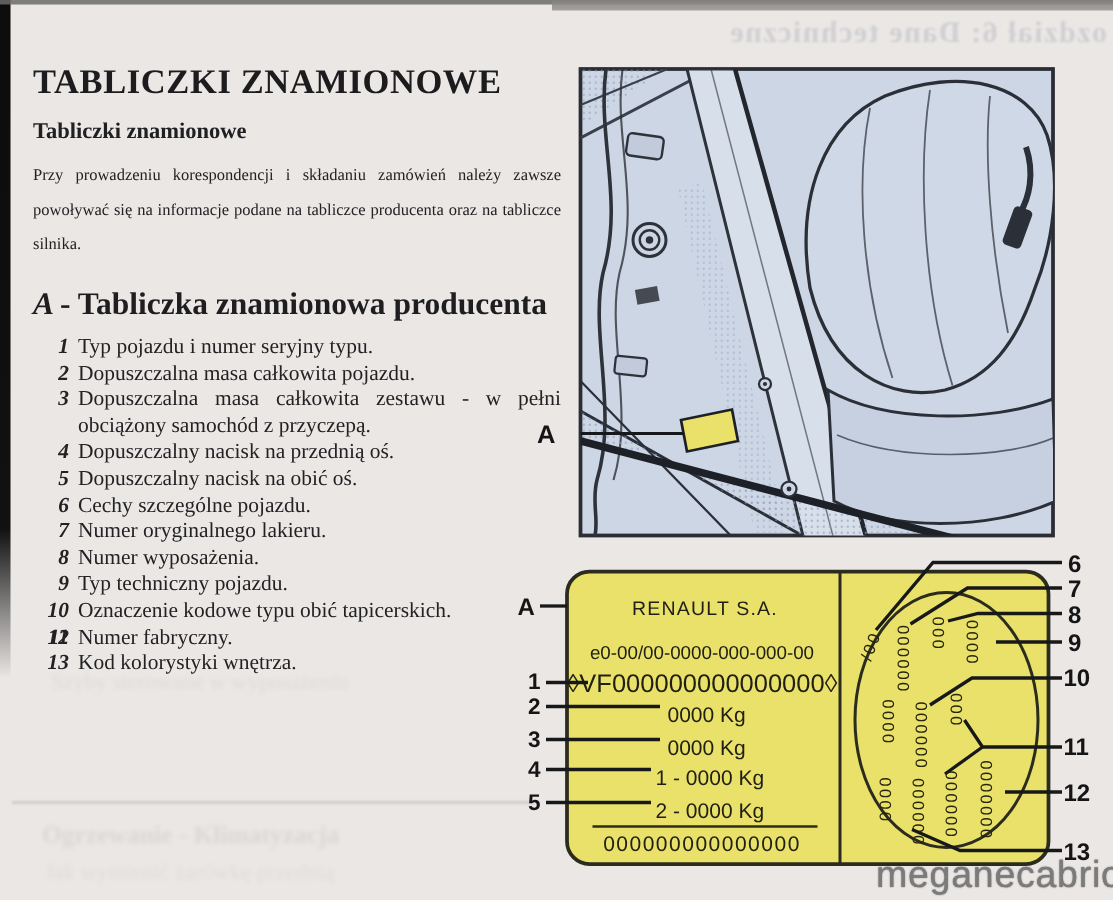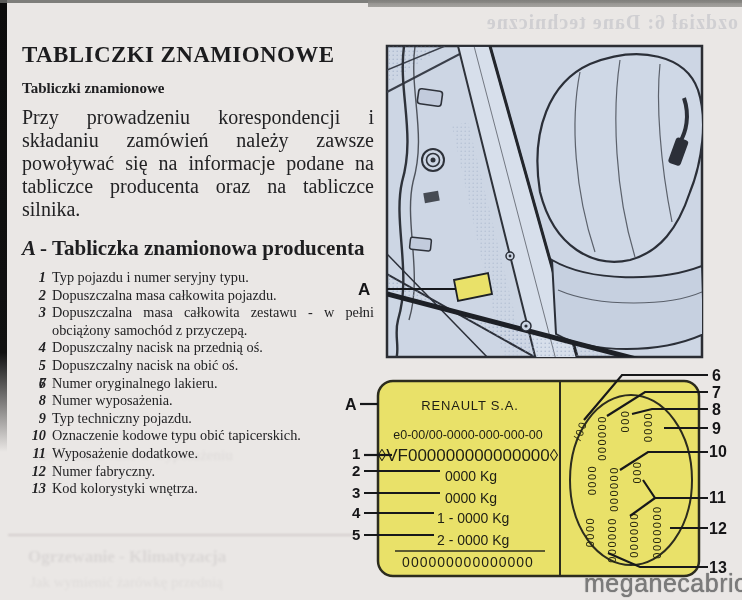--- a/index.html
+++ b/index.html
@@ -21,21 +21,21 @@
   .bleed{position:absolute;color:#6f6a6e;filter:blur(1.3px);white-space:nowrap;}
   .bleed-1{left:34px;top:447px;font-size:15px;opacity:.10;}
   .bleed-hr{position:absolute;left:8px;top:534px;width:348px;height:2px;
     background:#a99fa0;opacity:.35;filter:blur(.8px);}
   .bleed-2{left:28px;top:547px;font-size:17px;font-weight:bold;opacity:.13;}
   .bleed-3{left:30px;top:574px;font-size:15px;opacity:.09;}
   
   .col{position:absolute;left:14px;top:4px;width:364px;margin-top:36px;}
   .title{font-size:23px;font-weight:bold;letter-spacing:.4px;color:#1c1c1e;margin:2px 0 0 8px;}
   .subtitle{font-size:15px;font-weight:bold;margin:12px 0 0 8px;color:#202022;}
-  .intro{font-size:20px;line-height:23px;text-align:justify;margin:9px 0 0 8px;width:352px;}
+  .intro{font-size:11px;line-height:23px;text-align:justify;margin:9px 0 0 8px;width:352px;}
   .sect{font-size:21px;font-weight:bold;margin:15px 0 0 8px;color:#1e1e20;}
   .sect .it{font-style:italic;margin-right:4px;}
   ol.items{list-style:none;margin:8px 0 0 8px;padding:0;width:352px;
     font-size:14.3px;line-height:17.6px;text-align:justify;}
   ol.items li{position:relative;padding-left:30px;margin:0;}
   ol.items .num{position:absolute;left:0;top:0;width:24px;text-align:right;
     font-style:italic;font-weight:bold;}
   
   .figure-svg{position:absolute;left:340px;top:42px;width:402px;height:318px;}
   .plate-svg{position:absolute;left:340px;top:364px;width:402px;height:236px;}
@@ -63,26 +63,26 @@
   <div class="title">TABLICZKI ZNAMIONOWE</div>
   <div class="subtitle">Tabliczki znamionowe</div>
   <p class="intro">Przy prowadzeniu korespondencji i składaniu zamówień należy zawsze powoływać się na informacje podane na tabliczce producenta oraz na tabliczce silnika.</p>
   <div class="sect"><span class="it">A</span><span>- Tabliczka znamionowa producenta</span></div>
   <ol class="items">
     <li><span class="num">1</span><span>Typ pojazdu i numer seryjny typu.</span></li>
     <li><span class="num">2</span><span>Dopuszczalna masa całkowita pojazdu.</span></li>
     <li><span class="num">3</span><span>Dopuszczalna masa całkowita zestawu - w pełni obciążony samochód z przyczepą.</span></li>
     <li><span class="num">4</span><span>Dopuszczalny nacisk na przednią oś.</span></li>
     <li><span class="num">5</span><span>Dopuszczalny nacisk na obić oś.</span></li>
-    <li><span class="num">6</span></li>
+    <li><span class="num">6</span><span>Cechy szczególne pojazdu.</span></li>
     <li><span class="num">7</span><span>Numer oryginalnego lakieru.</span></li>
     <li><span class="num">8</span><span>Numer wyposażenia.</span></li>
     <li><span class="num">9</span><span>Typ techniczny pojazdu.</span></li>
     <li><span class="num">10</span><span>Oznaczenie kodowe typu obić tapicerskich.</span></li>
-    <li><span class="num">11</span><span>Wyposażenie dodatkowe.</span></li>
+    <li><span class="num">11</span></li>
     <li><span class="num">12</span><span>Numer fabryczny.</span></li>
     <li><span class="num">13</span><span>Kod kolorystyki wnętrza.</span></li>
   </ol>
 </div>
 
 <svg class="figure-svg" viewBox="0 0 402 318">
   <defs>
     <pattern id="dots" width="4" height="4" patternUnits="userSpaceOnUse">
       <circle cx="1.2" cy="1.2" r="0.8" fill="#8fa0bc"></circle>
     </pattern>

